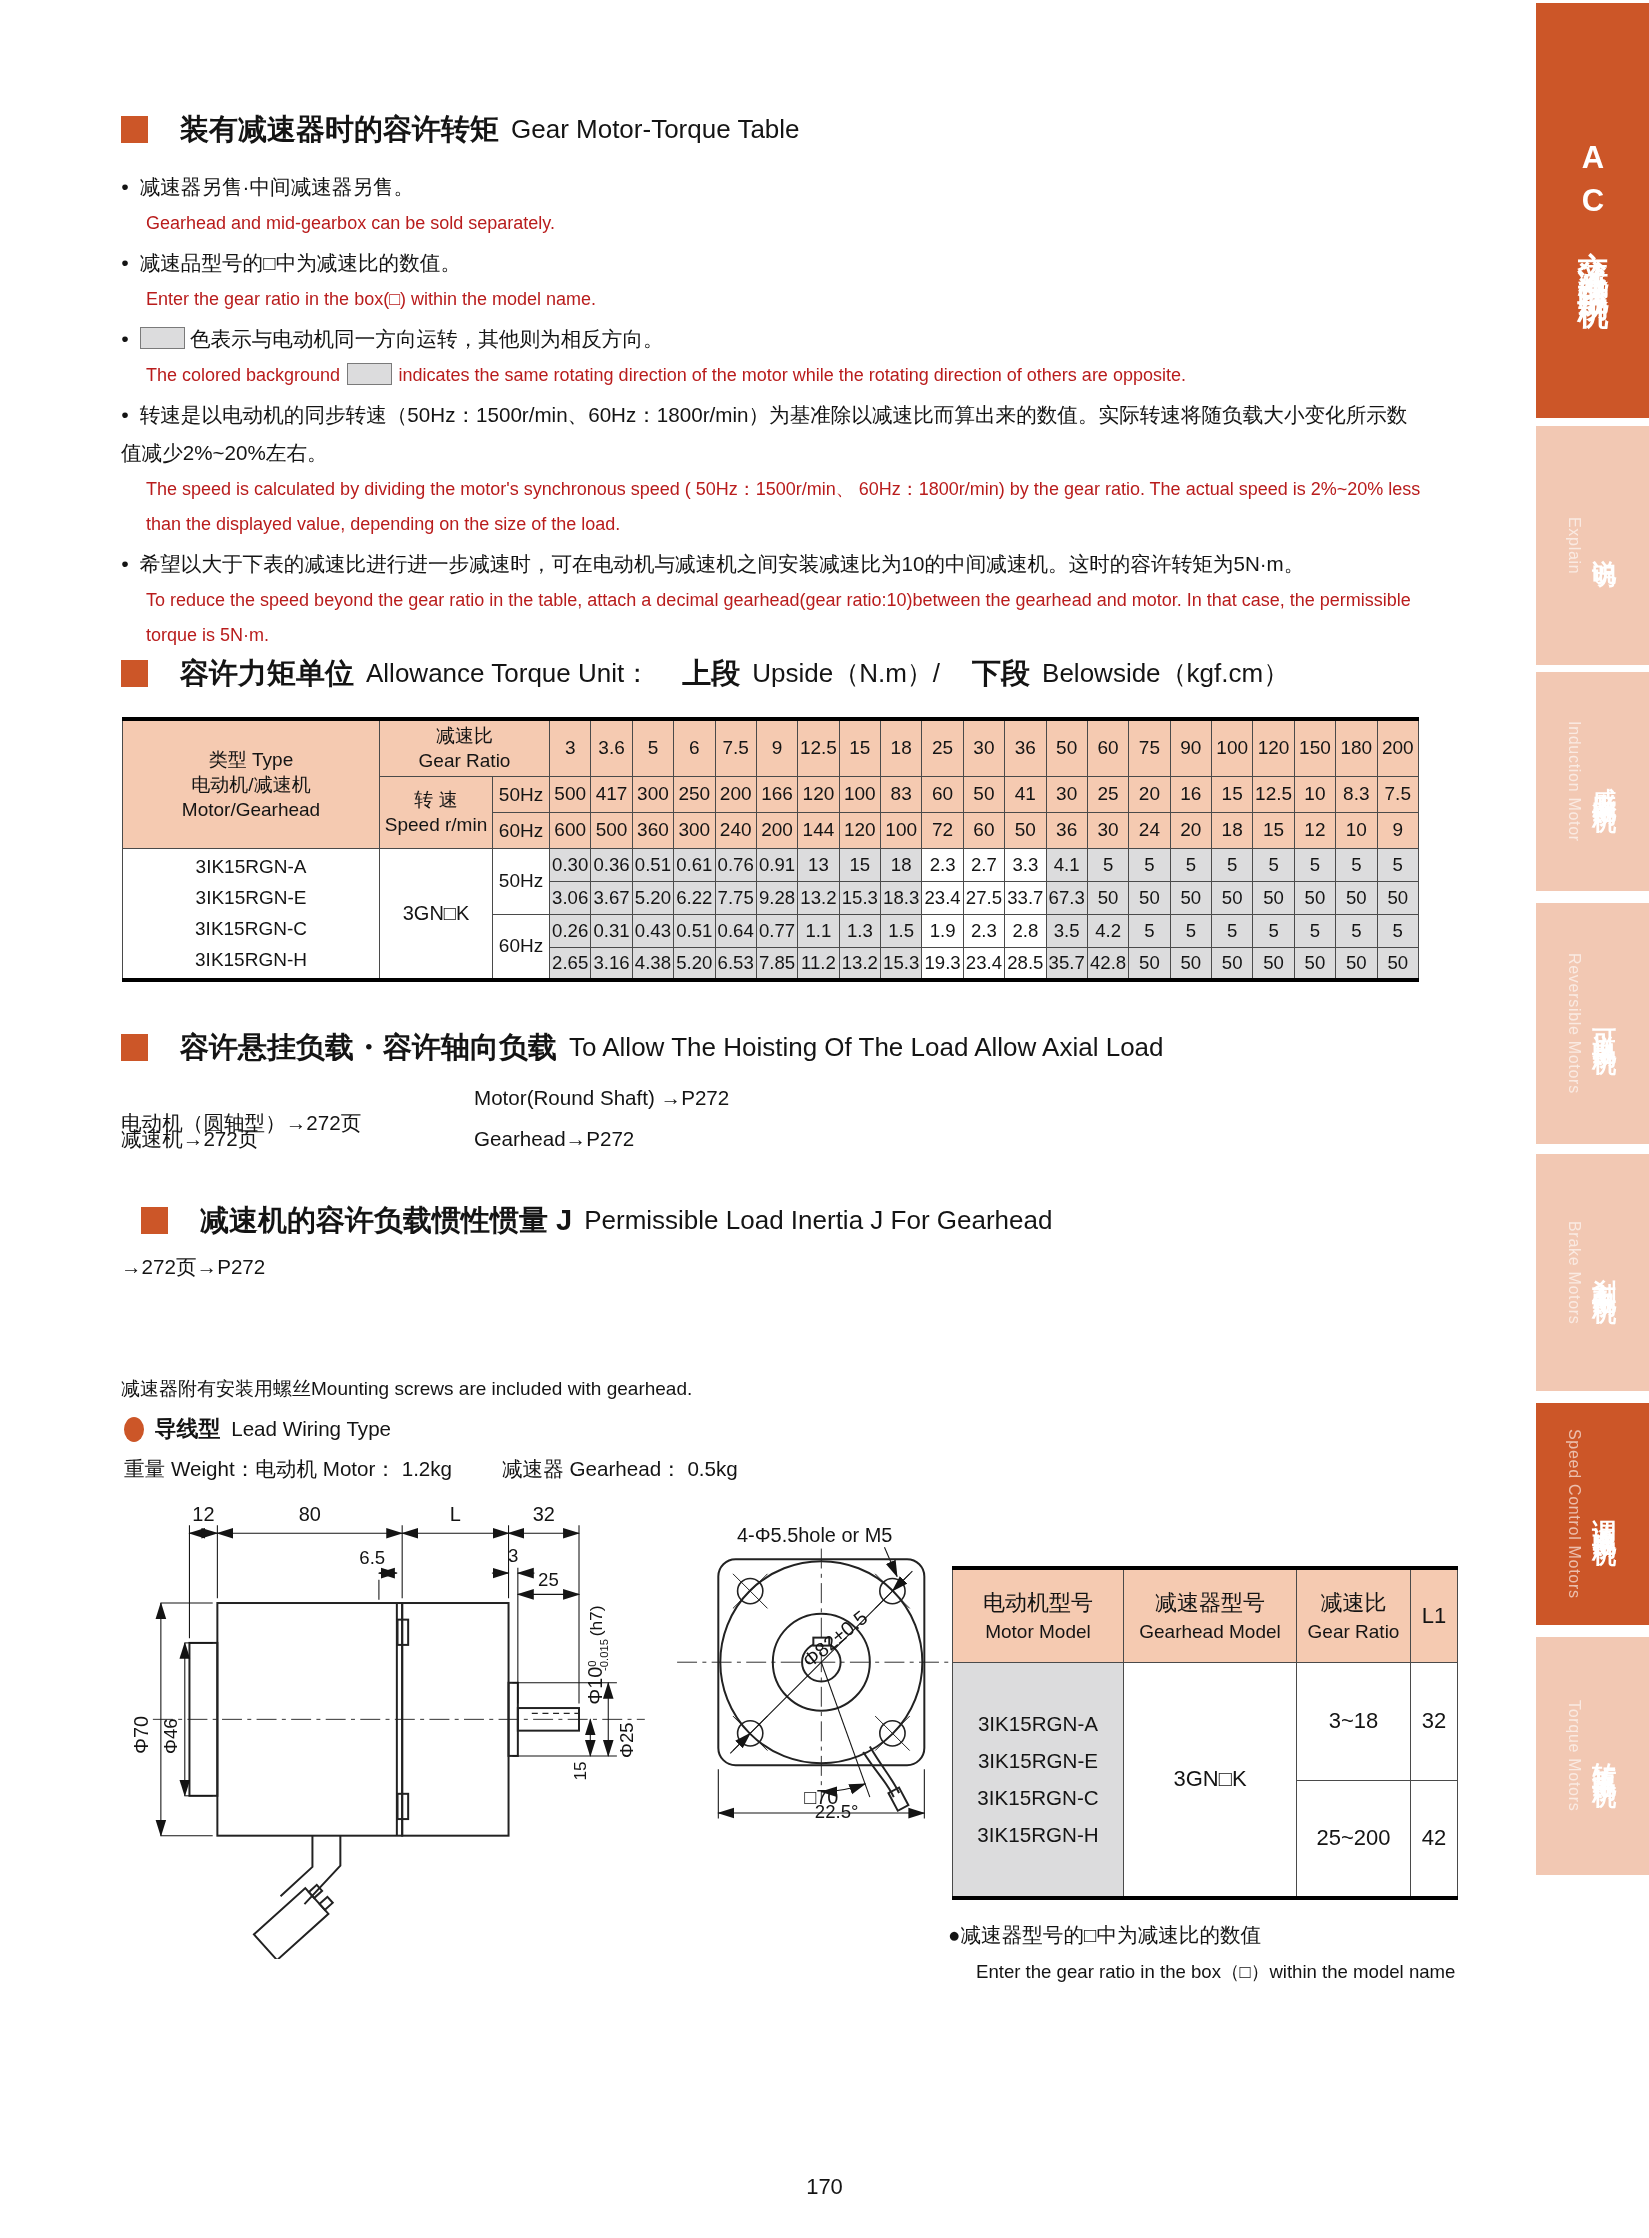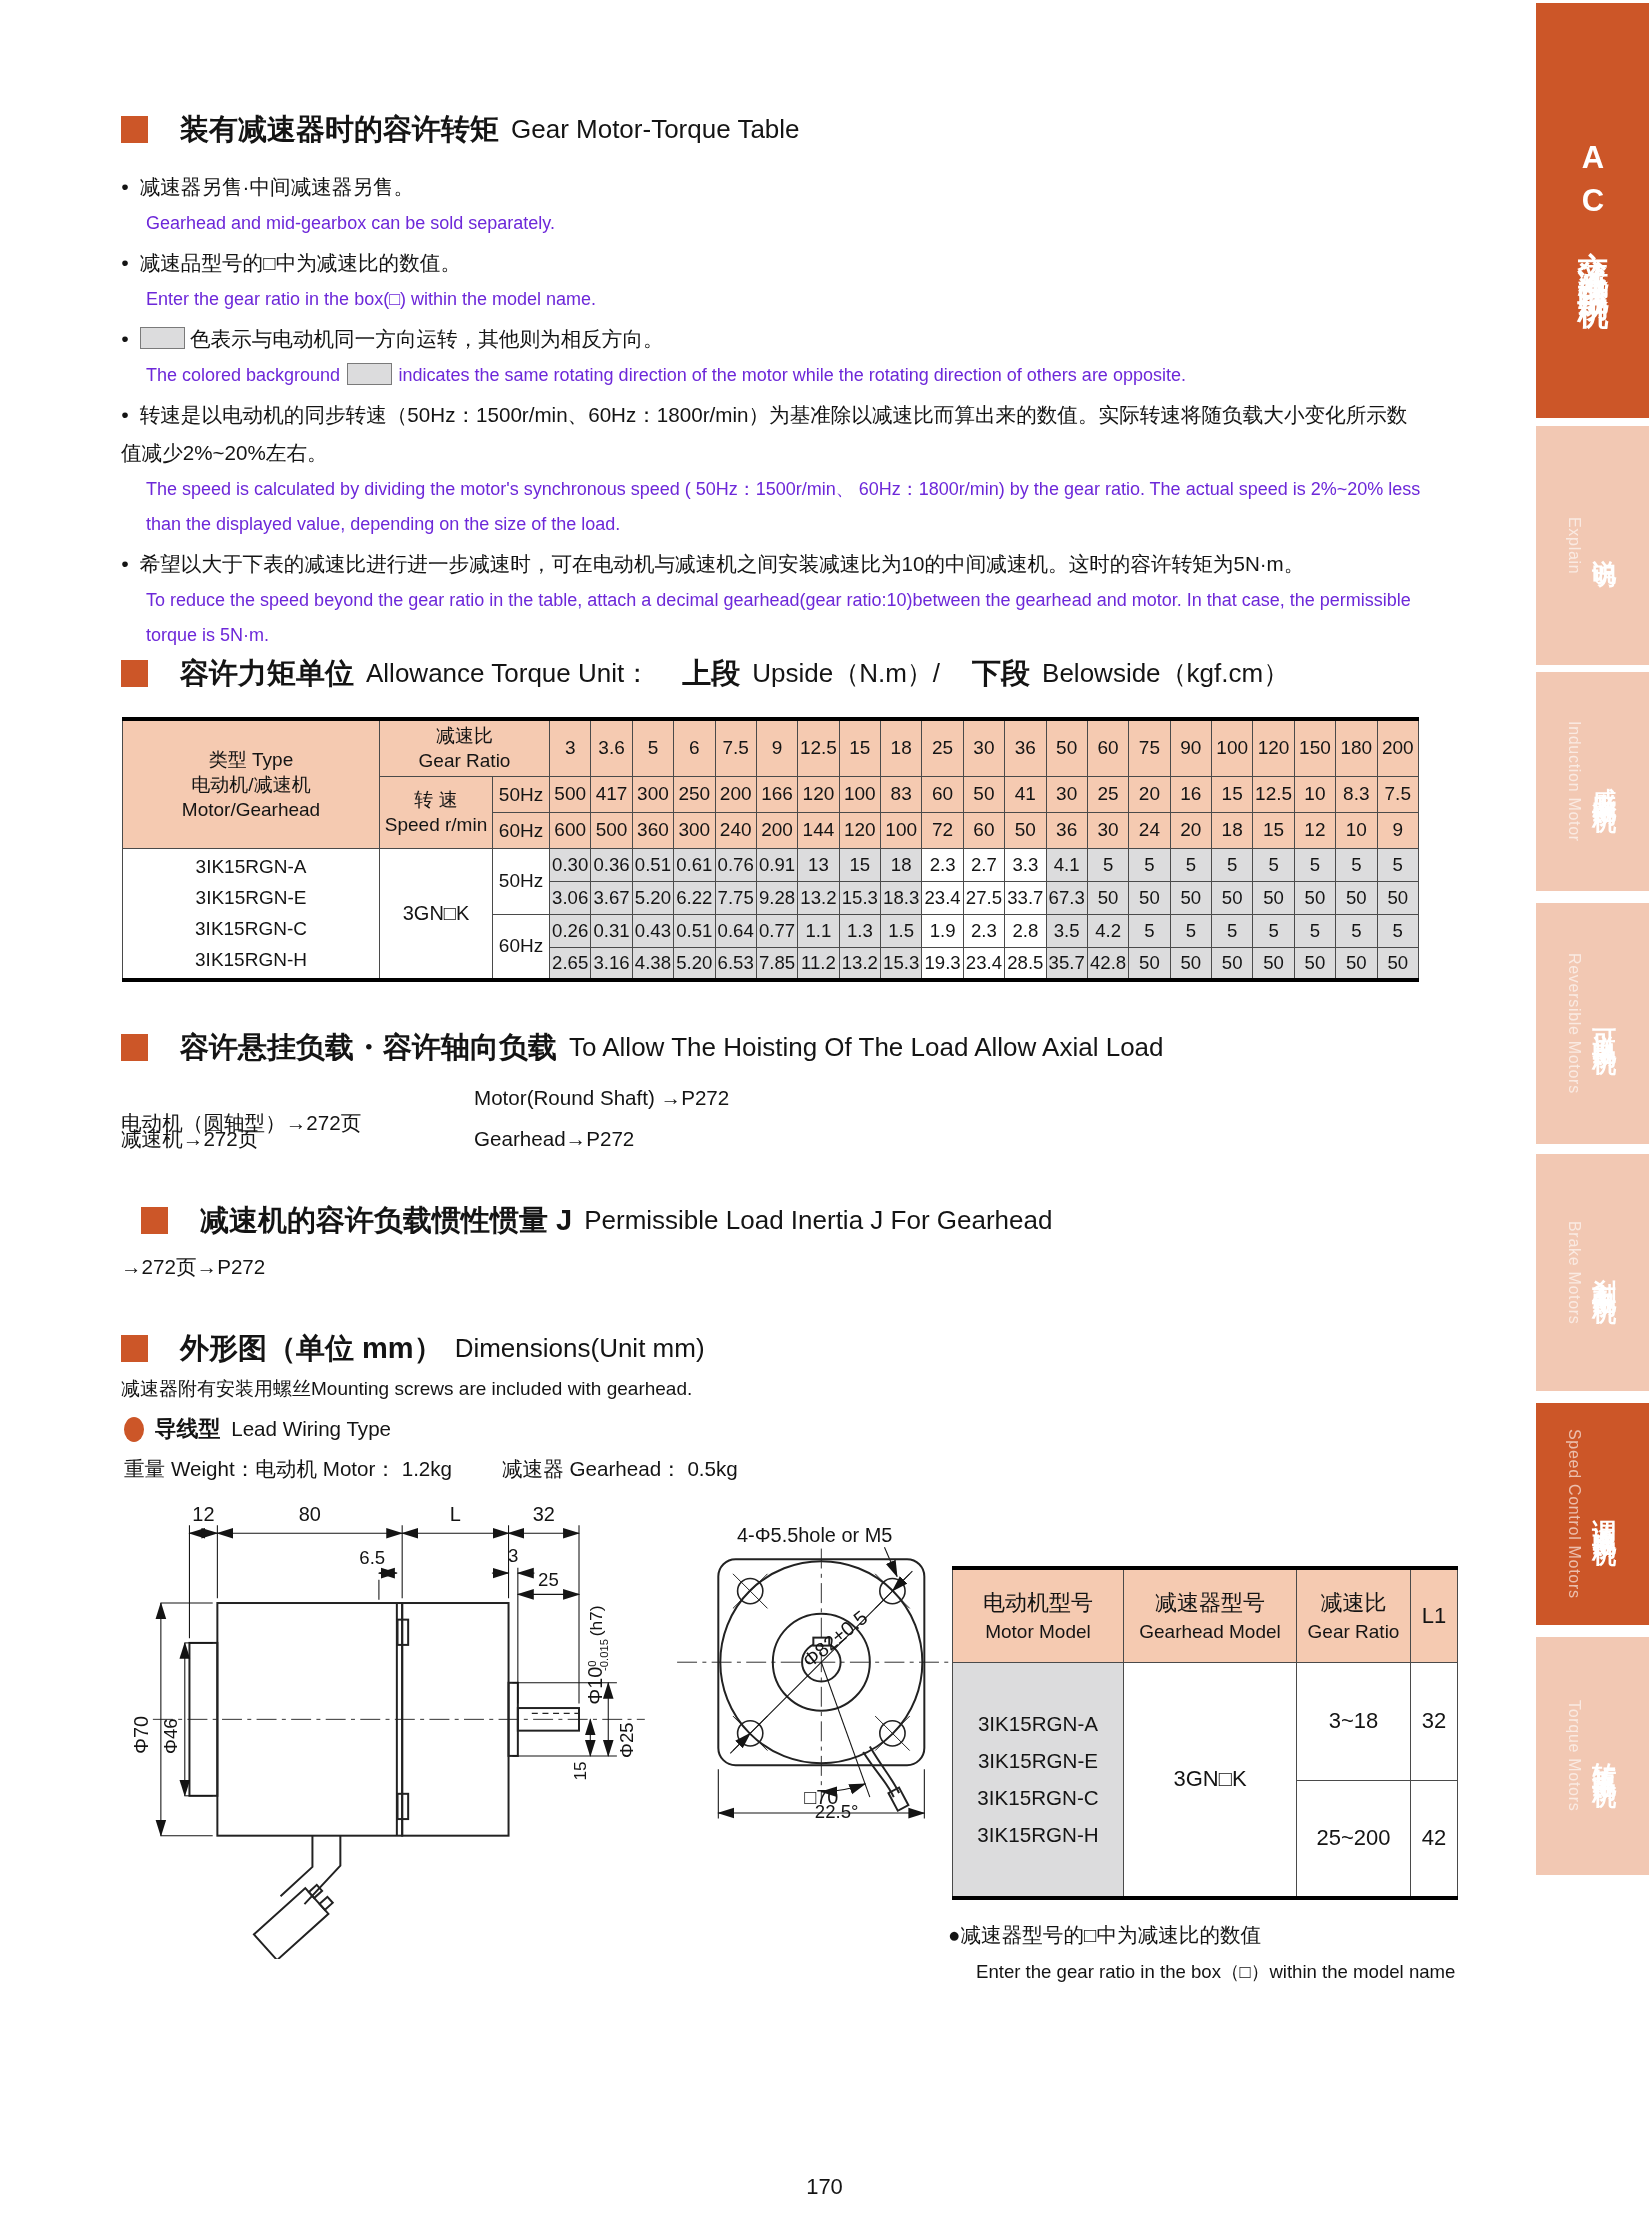--- a/index.html
+++ b/index.html
@@ -7,21 +7,21 @@
         font-family:"Liberation Sans","DejaVu Sans",sans-serif;color:#141414;}
   
   .sec-head{position:absolute;display:flex;align-items:center;gap:12px;}
   .sq{width:27px;height:27px;background:#cc5628;flex:0 0 auto;}
   .t-zh{font-size:29px;font-weight:bold;line-height:31px;white-space:nowrap;margin-left:20px;}
   .t-en{font-size:26px;line-height:31px;white-space:nowrap;}
   
   .bullets{position:absolute;left:121px;top:168px;width:1304px;}
   .bullet{margin-bottom:2.7px;}
   .b-zh{font-size:20.6px;line-height:38px;}
-  .b-en{font-size:18px;line-height:35px;padding-left:25px;color:#6d28d9;}
+  .b-en{font-size:18px;line-height:35px;padding-left:25px;color:#b91c1c;}
   .dot{font-size:13.3px;margin-right:10.6px;vertical-align:2.7px;}
   .swatch{display:inline-block;width:43px;height:20px;background:#dcdcdd;border:1.3px solid #7a7a7a;
           vertical-align:-2.7px;margin-right:5.3px;}
   .swatch-en{margin:0 6.7px;vertical-align:-4px;}
   
   table.tt{position:absolute;left:122px;top:717px;width:1297px;border-collapse:collapse;table-layout:fixed;
            border-top:4px solid #000;border-bottom:4px solid #000;}
   .tt th,.tt td{border:1.3px solid #4a4a4a;padding:0;text-align:center;vertical-align:middle;font-weight:normal;}
   .tt thead tr.r1{height:57px;}
   .tt tr.r2,.tt tr.r3{height:36px;}
@@ -323,25 +323,20 @@
   <div class="refrow" style="left:121px;top:1125px;">减速机→272页</div>
   <div class="refrow" style="left:474px;top:1125px;">Gearhead→P272</div>
 
   <div class="sec-head" style="left:121px;top:1205px;padding-left:20px;">
     <div class="sq"></div>
     <span class="t-zh">减速机的容许负载惯性惯量 J</span>
     <span class="t-en">Permissible Load Inertia J For Gearhead</span>
   </div>
   <div class="refrow" style="left:121px;top:1253px;">→272页→P272</div>
 
-  <div class="sec-head" style="left:121px;top:1333px;">
-    <div class="sq"></div>
-    <span class="t-zh">外形图（单位 mm）</span>
-    <span class="t-en">Dimensions(Unit mm)</span>
-  </div>
   <div class="refrow" style="left:121px;top:1375px;font-size:19px;">
     <span>减速器附有安装用螺丝</span><span>Mounting screws are included with gearhead.</span>
   </div>
   <div class="leadline" style="left:124px;top:1414px;">
     <div class="odot"></div>
     <span class="lead-zh">导线型</span>
     <span class="lead-en">Lead Wiring Type</span>
   </div>
   <div class="refrow" style="left:124px;top:1455px;">重量 Weight：电动机 Motor： 1.2kg</div>
   <div class="refrow" style="left:502px;top:1455px;">减速器 Gearhead： 0.5kg</div>

